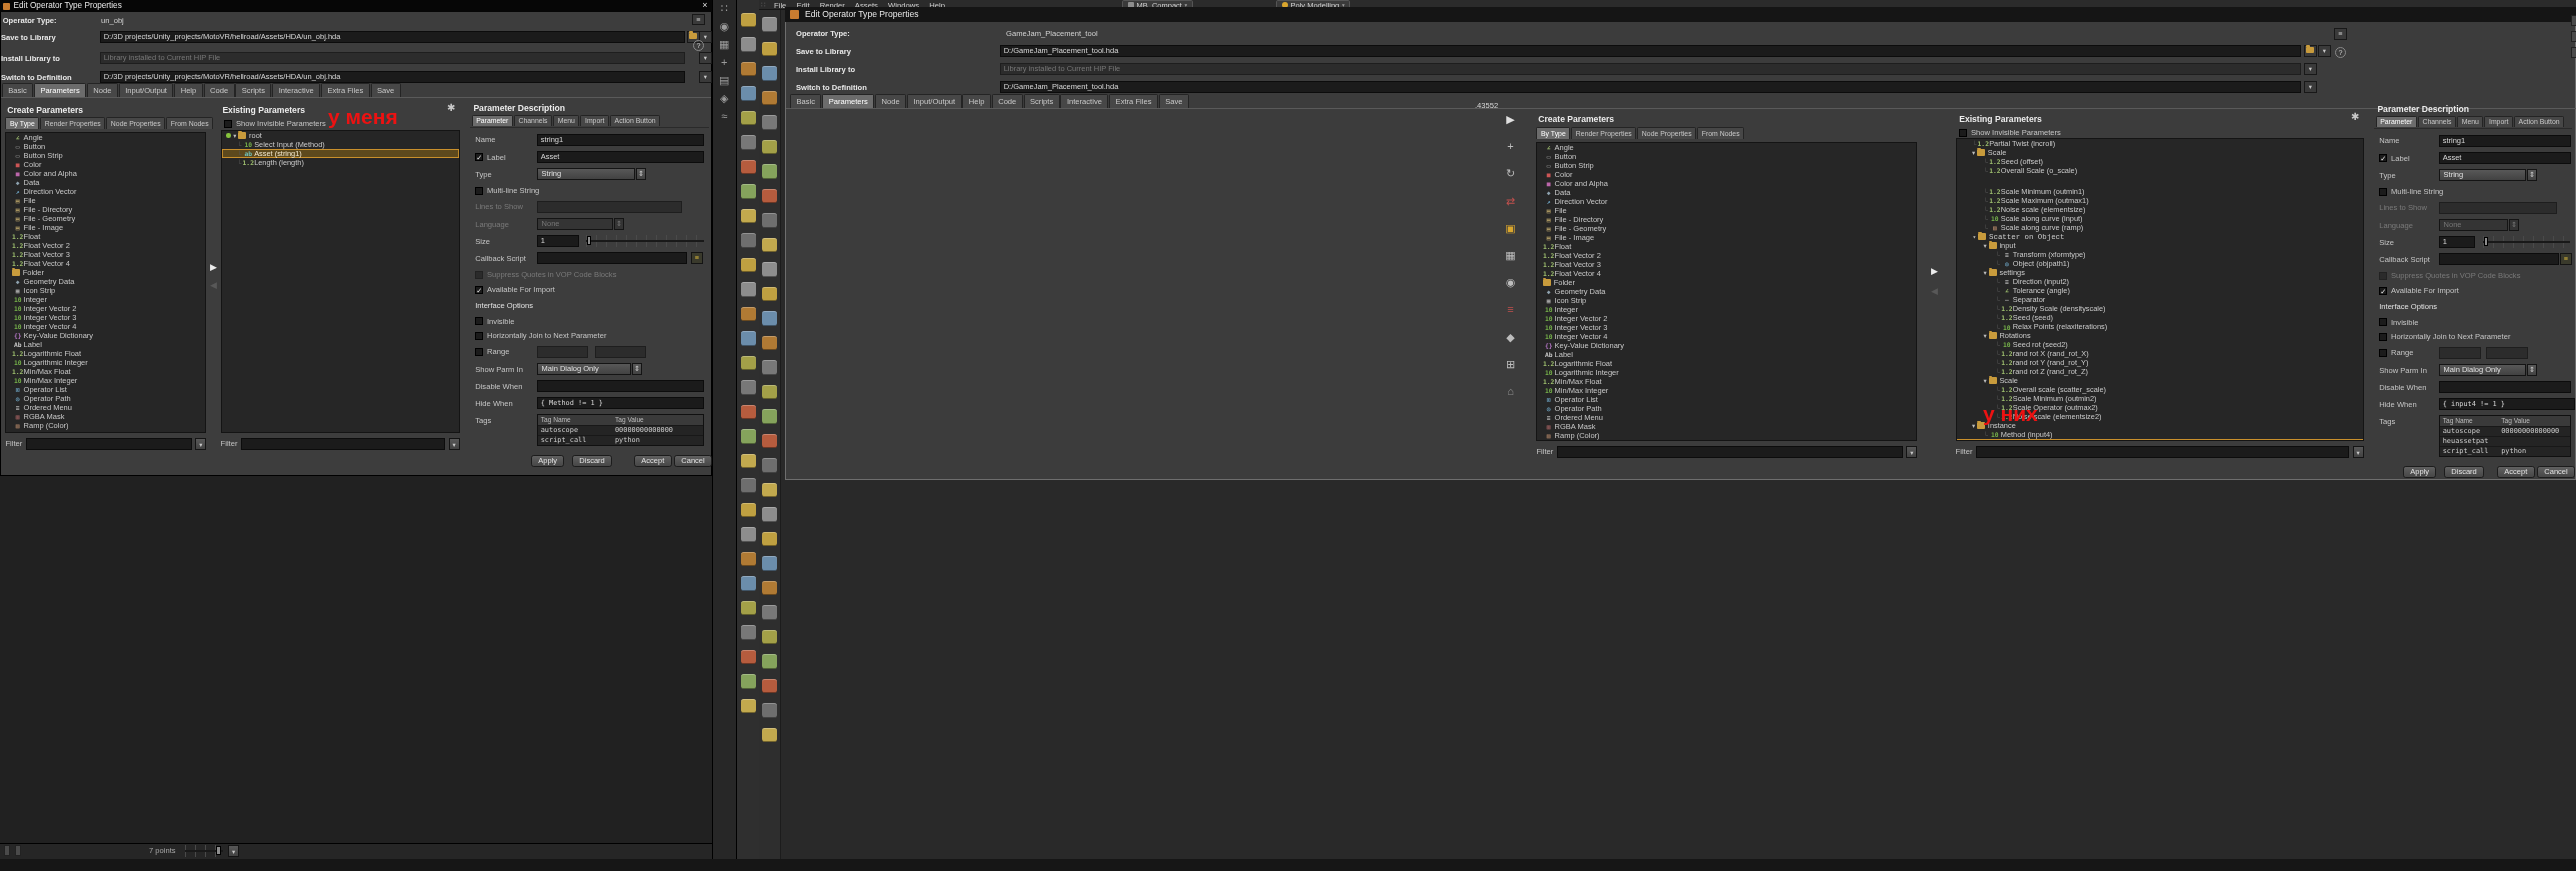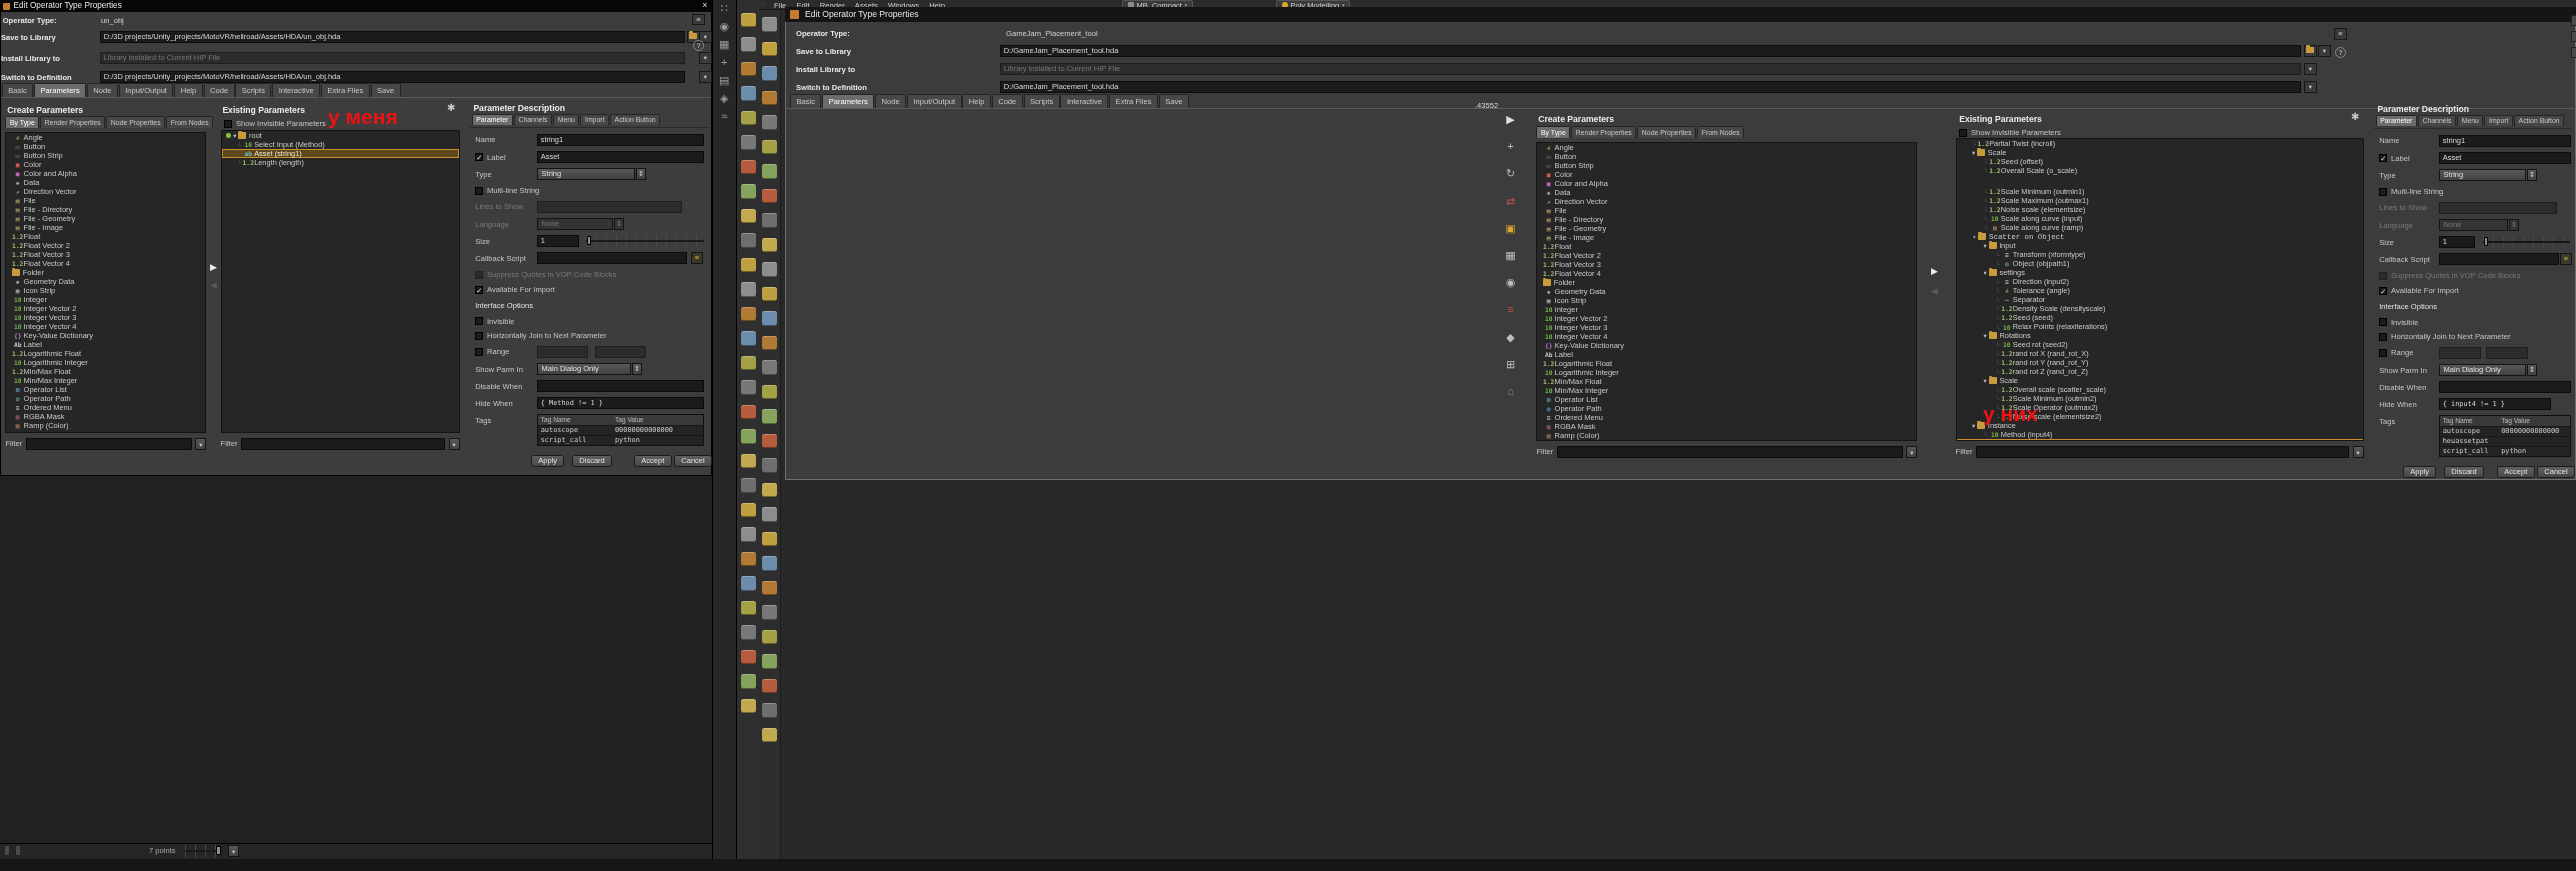--- a/index.html
+++ b/index.html
@@ -22,21 +22,21 @@
   .spinbox{position:absolute;width:10px;height:11.8px;background:linear-gradient(#585858,#424242);
       border:0.9px solid #141414;color:#cfcfcf;font-size:7.2px;line-height:10px;text-align:center;}
   .cb{position:absolute;width:8.2px;height:8.2px;background:#1b1b1b;border:0.9px solid #000;color:#ededed;
       font-size:7.2px;line-height:7.2px;text-align:center;}
   .cb.on::before{content:"✓";}
   .cb.dis{background:#2b2b2b;border-color:#222;}
   .sbtn{position:absolute;height:11.8px;background:linear-gradient(#606060,#474747);border:0.9px solid #1c1c1c;
       border-radius:2.7px;color:#e3e3e3;font-size:7.5px;line-height:10px;text-align:center;padding:0 6.3px;}
   .panel{position:absolute;}
   .ptitle{position:absolute;font-size:8.6px;font-weight:bold;color:#ececec;white-space:nowrap;}
-  .tabsrow{position:absolute;display:flex;align-items:flex-start;}
+  .tabsrow{position:absolute;display:flex;align-items:center;}
   .tab{display:inline-block;padding:1.8px 5.4px;background:#474747;border:0.9px solid #242424;border-bottom:none;
       border-radius:1.8px 1.8px 0 0;color:#c9c9c9;font-size:7.6px;margin-right:0.9px;white-space:nowrap;}
   .tab.sel{background:#6c6c6c;color:#fff;}
   .minitabs .tab{font-size:6.9px;padding:1.8px 3.6px;}
   .listbox{position:absolute;background:#262626;border:0.9px solid #141414;overflow:hidden;}
   .prow{display:flex;align-items:center;height:9px;font-size:7.5px;color:#c8c8c8;padding-left:5.4px;
       white-space:nowrap;overflow:hidden;}
   .trow{display:flex;align-items:center;height:9px;font-size:7.4px;color:#cbcbcb;white-space:nowrap;overflow:hidden;}
   .trow.sel{background:#5d491d;box-shadow:inset 0 0 0 0.9px #c9902c;color:#f2e7cd;}
   .picon{display:inline-block;width:11.8px;text-align:center;font:bold 6.3px "DejaVu Sans Mono",monospace;flex:none;}
@@ -976,21 +976,21 @@
     <div class="inp dis" style="left:114px;top:246px;width:42px;"></div>
 
     <div class="flbl" style="left:7.2px;top:264px;">Show Parm In</div>
     <div class="dd" style="left:67px;top:263px;width:87px;">Main Dialog Only</div>
     <div class="spinbox" style="left:155px;top:263px;">⇕</div>
 
     <div class="flbl" style="left:7.2px;top:281px;">Disable When</div>
     <div class="inp" style="left:67px;top:280px;width:132px;"></div>
 
     <div class="flbl" style="left:7.2px;top:298px;">Hide When</div>
-    <div class="inp mono" style="left:67px;top:297px;width:112px;">{ input4 != 1 }</div>
+    <div class="inp mono" style="left:67px;top:297px;width:136px;">{ input4 != 1 }</div>
 
     <div class="flbl" style="left:7.2px;top:315px;">Tags</div>
     <div class="tagtable" style="left:67px;top:314px;width:132px;">
       <div class="taghdr">
         <span class="tn">Tag Name</span>
         <span class="tv">Tag Value</span>
       </div>
       <div>
           <div class="tagrow">
             <span class="tn">autoscope</span>

